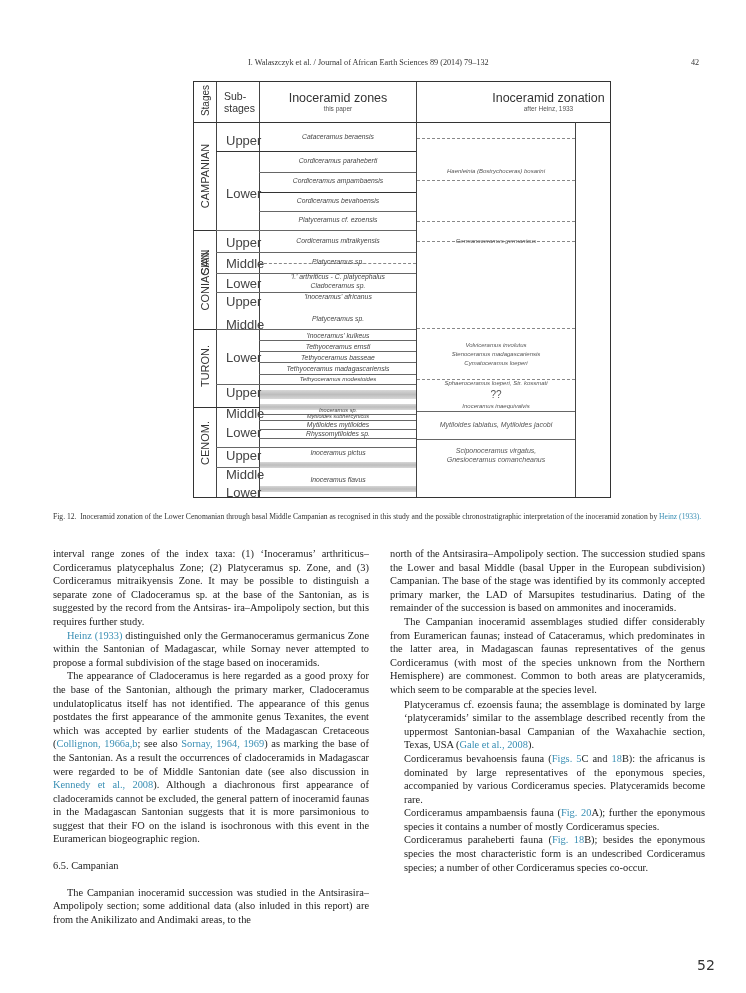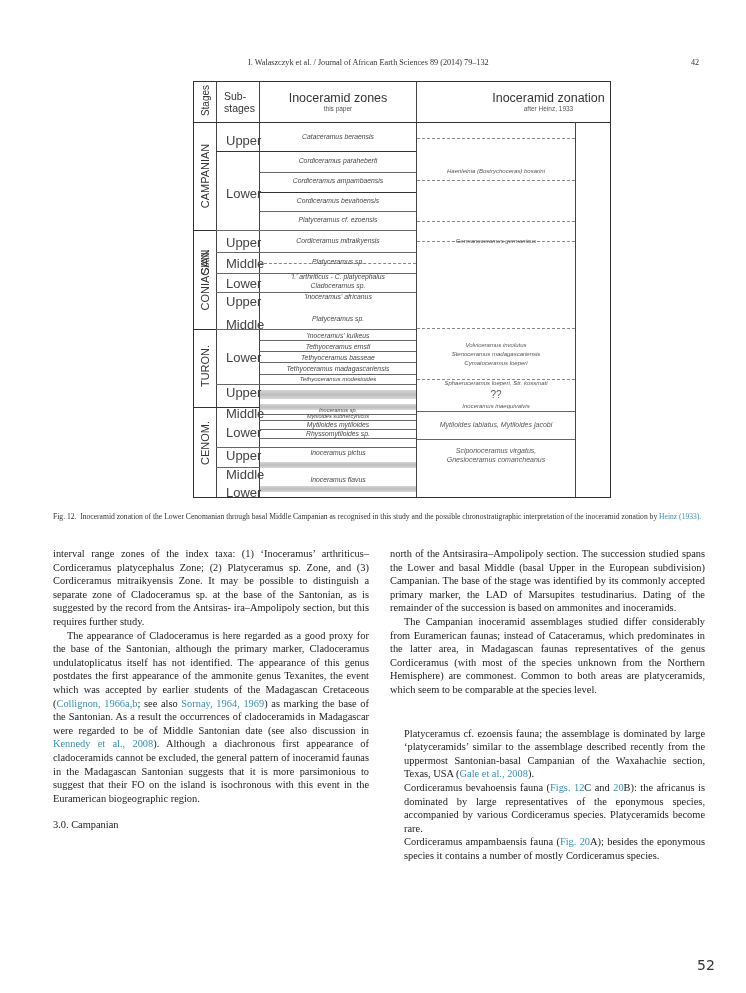--- a/index.html
+++ b/index.html
@@ -162,27 +162,30 @@
   <div class="hz" style="left:223px;width:158px;top:374px;font-size:7px">Gnesioceramus comancheanus</div>
 </div>
 
 <div class="caption">
   <span>Fig. 12.</span>&nbsp;
   <span>Inoceramid zonation of the Lower Cenomanian through basal Middle Campanian as recognised in this study and the possible chronostratigraphic interpretation of the inoceramid zonation by </span><span class="link">Heinz (1933).</span>
 </div>
 
 <div class="col col-left">
   <p>interval range zones of the index taxa: (1) ‘Inoceramus’ arthriticus–Cordiceramus platycephalus Zone; (2) Platyceramus sp. Zone, and (3) Cordiceramus mitraikyensis Zone. It may be possible to distinguish a separate zone of Cladoceramus sp. at the base of the Santonian, as is suggested by the record from the Antsiras- ira–Ampolipoly section, but this requires further study.</p>
+  <p class="ind"><span class="link">Heinz (1933)</span><span> distinguished only the Germanoceramus germanicus Zone within the Santonian of Madagascar, while Sornay never attempted to propose a formal subdivision of the stage based on inoceramids.</span></p>
   <p class="ind"><span>The appearance of Cladoceramus is here regarded as a good proxy for the base of the Santonian, although the primary marker, Cladoceramus undulatoplicatus itself has not identified. The appearance of this genus postdates the first appearance of the ammonite genus Texanites, the event which was accepted by earlier students of the Madagascan Cretaceous (</span><span class="link">Collignon, 1966a,b</span><span>; see also </span><span class="link">Sornay, 1964, 1969</span><span>) as marking the base of the Santonian. As a result the occurrences of cladoceramids in Madagascar were regarded to be of Middle Santonian date (see also discussion in </span><span class="link">Kennedy et al., 2008</span><span>). Although a diachronous first appearance of cladoceramids cannot be excluded, the general pattern of inoceramid faunas in the Madagascan Santonian suggests that it is more parsimonious to suggest that their FO on the island is isochronous with this event in the Euramerican biogeographic region.</span></p>
-  <p class="sec">3.0. Campanian</p>
+  <p class="sec">6.5. Campanian</p>
+  <p class="ind">The Campanian inoceramid succession was studied in the Antsirasira–Ampolipoly section; some additional data (also inluded in this report) are from the Anikilizato and Andimaki areas, to the</p>
 </div>
 
 <div class="col col-right">
   <p>north of the Antsirasira–Ampolipoly section. The succession studied spans the Lower and basal Middle (basal Upper in the European subdivision) Campanian. The base of the stage was identified by its commonly accepted primary marker, the LAD of Marsupites testudinarius. Dating of the remainder of the succession is based on ammonites and inoceramids.</p>
   <p class="ind">The Campanian inoceramid assemblages studied differ considerably from Euramerican faunas; instead of Cataceramus, which predominates in the latter area, in Madagascan faunas representatives of the genus Cordiceramus (with most of the species unknown from the Northern Hemisphere) are commonest. Common to both areas are platyceramids, which seem to be comparable at the species level.</p>
-  <div class="list" style="margin-top:30px">
+  <div class="list" style="margin-top:1px">
     <p><span>Platyceramus cf. ezoensis fauna; the assemblage is dominated by large ‘platyceramids’ similar to the assemblage described recently from the uppermost Santonian-basal Campanian of the Waxahachie section, Texas, USA (</span><span class="link">Gale et al., 2008</span><span>).</span></p>
-    <p><span>Cordiceramus bevahoensis fauna (</span><span class="link">Figs. 12</span><span>C and </span><span class="link">20</span><span>B): the africanus is dominated by large representatives of the eponymous species, accompanied by various Cordiceramus species. Platyceramids become rare.</span></p>
-    <p><span>Cordiceramus ampambaensis fauna (</span><span class="link">Fig. 20</span><span>A); besides the eponymous species it contains a number of mostly Cordiceramus species.</span></p>
+    <p><span>Cordiceramus bevahoensis fauna (</span><span class="link">Figs. 5</span><span>C and </span><span class="link">18</span><span>B): the africanus is dominated by large representatives of the eponymous species, accompanied by various Cordiceramus species. Platyceramids become rare.</span></p>
+    <p><span>Cordiceramus ampambaensis fauna (</span><span class="link">Fig. 20</span><span>A); further the eponymous species it contains a number of mostly Cordiceramus species.</span></p>
+    <p><span>Cordiceramus paraheberti fauna (</span><span class="link">Fig. 18</span><span>B); besides the eponymous species the most characteristic form is an undescribed Cordiceramus species; a number of other Cordiceramus species co-occur.</span></p>
   </div>
 </div>
 
 <div class="pageno">52</div>
 
 </body></html>

